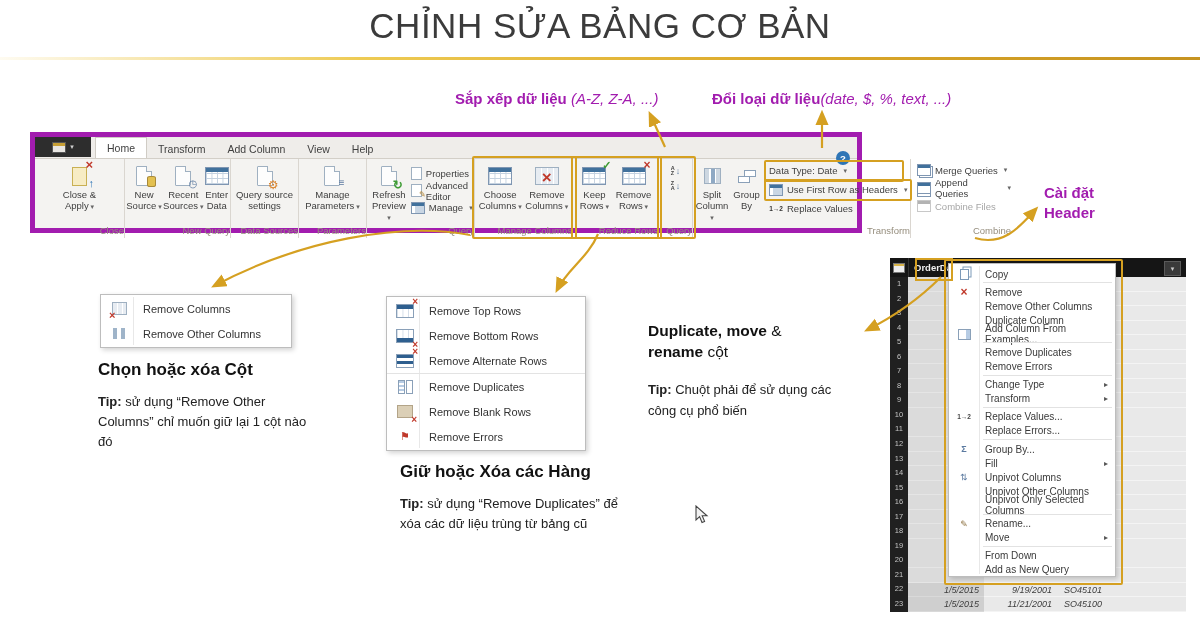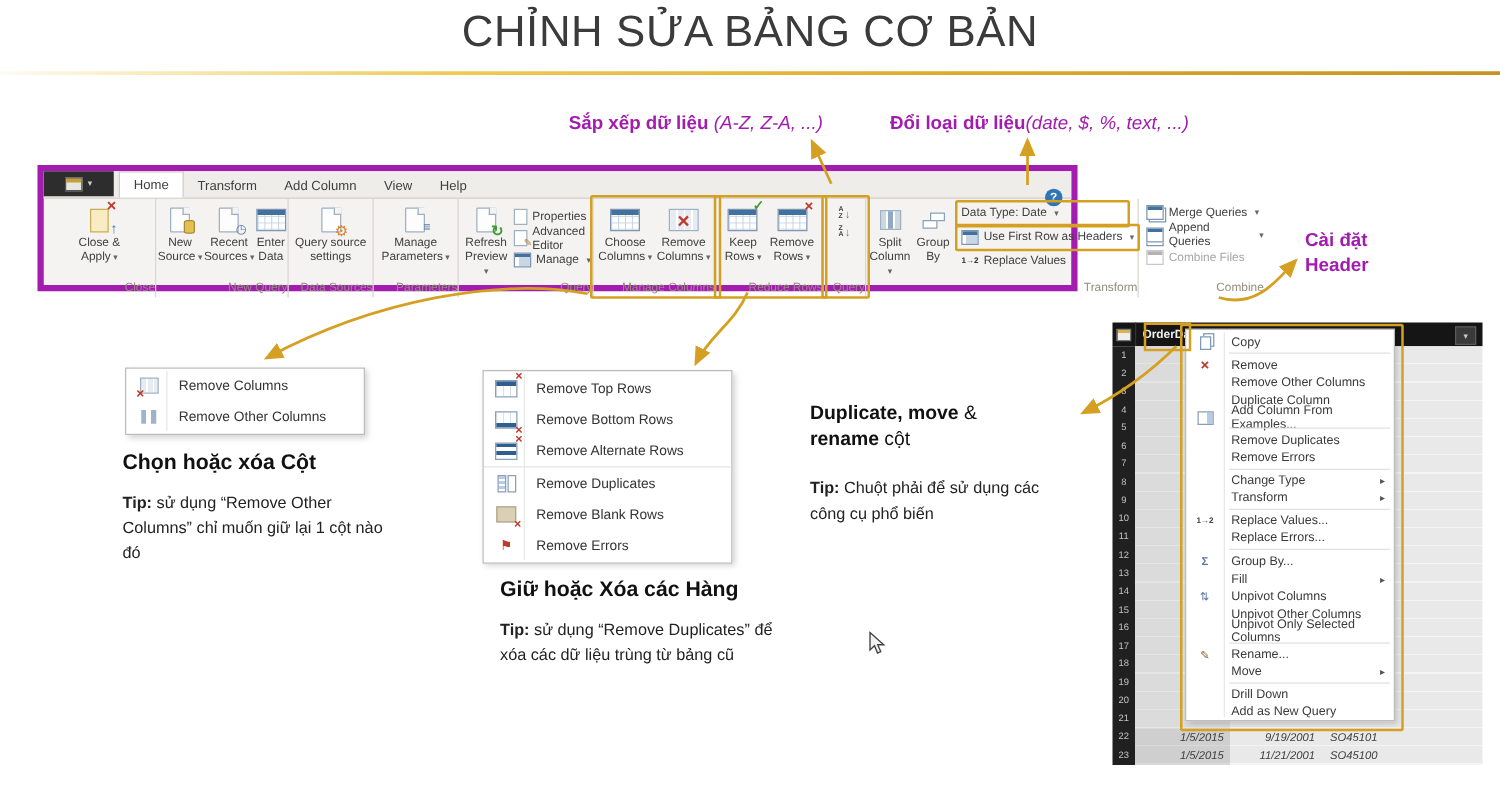--- a/index.html
+++ b/index.html
@@ -614,21 +614,21 @@
       </div>
 
       <div class="cm-item sep-after has-sub">
         <span class="mi-icon"></span>
         <span>Move</span>
         <span class="subarr">▸</span>
       </div>
 
       <div class="cm-item">
         <span class="mi-icon"></span>
-        <span>Drill Down</span>
+        <span>From Down</span>
 
       </div>
 
       <div class="cm-item">
         <span class="mi-icon"></span>
         <span>Add as New Query</span>
 
       </div>
     </div>
 

